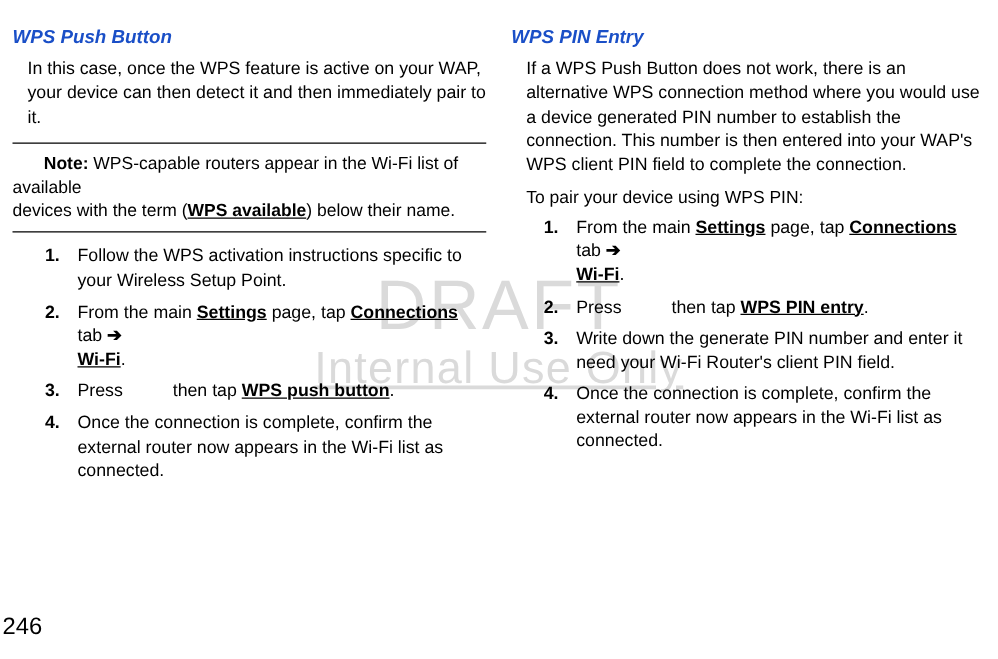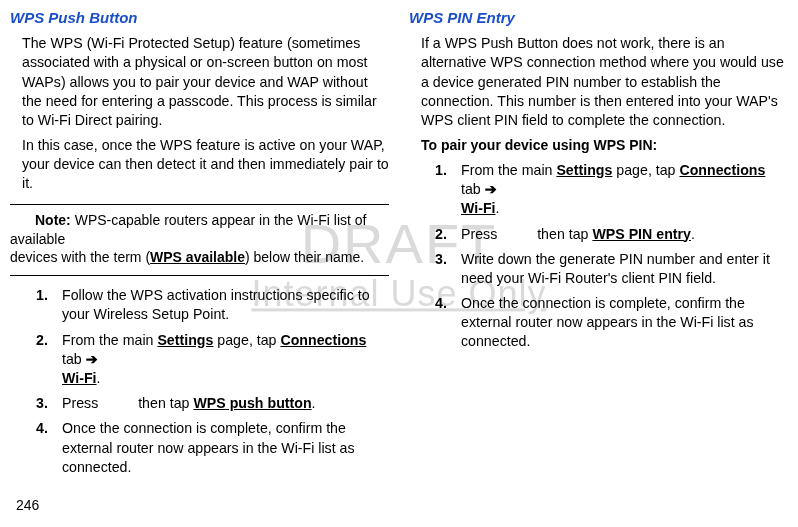--- a/index.html
+++ b/index.html
@@ -22,21 +22,21 @@
       z-index: 0;
       pointer-events: none;
       font-family: Arial, sans-serif;
       line-height: 1.1;
       white-space: nowrap;
     }
     .watermark .line1 { font-size: 56px; letter-spacing: 2px; }
     .watermark .line2 { font-size: 36px; letter-spacing: 1px; text-decoration: underline; }
     .columns {
       display: flex;
-      padding: 8px 10px 0 10px;
+      padding: 20px 10px 0 10px;
       gap: 20px;
       position: relative;
       z-index: 1;
     }
     .col {
       flex: 1;
       font-size: 14.2px;
       line-height: 1.35;
       color: #000;
     }
@@ -58,21 +58,21 @@
       border-top: 1px solid #000;
       margin: 8px 0 10px 0;
     }
     .note {
       margin: 0 0 0 0;
       font-size: 14px;
     }
     .note-label { font-weight: bold; margin-left: 25px; }
     .note-body-indent { display: block; }
     .subheading {
-      font-weight: bold;
+      font-weight: normal;
       margin: 6px 0 6px 12px;
       font-size: 14px;
     }
     .olist {
       list-style: none;
       margin-left: 26px;
     }
     .olist li {
       display: flex;
       margin-bottom: 6px;
@@ -82,38 +82,37 @@
       min-width: 26px;
     }
     .olist .txt {
       flex: 1;
     }
     .b { font-weight: bold; text-decoration: underline; }
     .arrow { font-weight: bold; }
     .page-num {
       position: absolute;
       bottom: 14px;
-      left: 16px;
-      font-size: 14px;
+      left: 2px;
+      font-size: 19px;
     }
     .iconspace { display: inline-block; width: 32px; }
   </style>
 </head>
 <body>
 
 <div class="watermark">
   <div class="line1">DRAFT</div>
   <div class="line2">Internal Use Only</div>
 </div>
 
 <div class="columns">
 
   <div class="col">
     <div class="section-heading">WPS Push Button</div>
-    <div class="para">The WPS (Wi-Fi Protected Setup) feature (sometimes associated with a physical or on-screen button on most WAPs) allows you to pair your device and WAP without the need for entering a passcode. This process is similar to Wi-Fi Direct pairing.</div>
     <div class="para">In this case, once the WPS feature is active on your WAP, your device can then detect it and then immediately pair to it.</div>
 
     <div class="note-divider"></div>
     <div class="note">
       <span class="note-label">Note:</span>
       <span>WPS-capable routers appear in the Wi-Fi list of available</span>
       <span class="note-body-indent">
         <span>devices with the term (</span><span class="b">WPS available</span><span>) below their name.</span>
       </span>
     </div>

